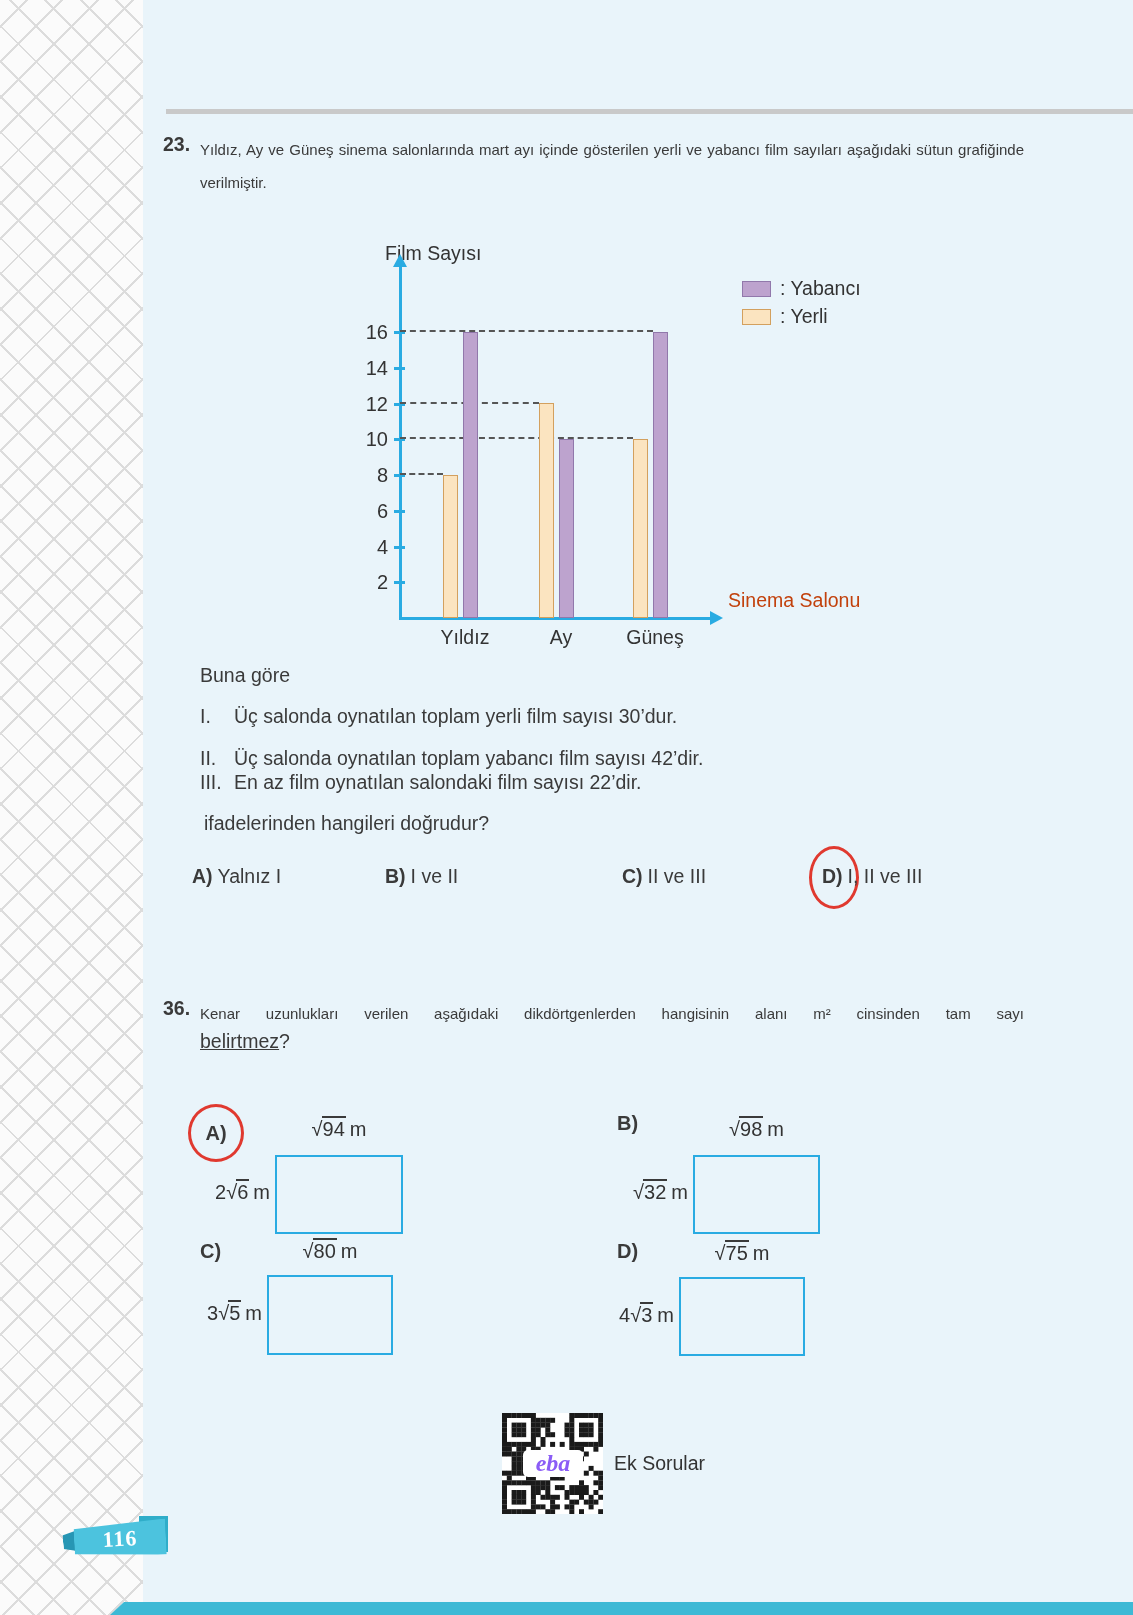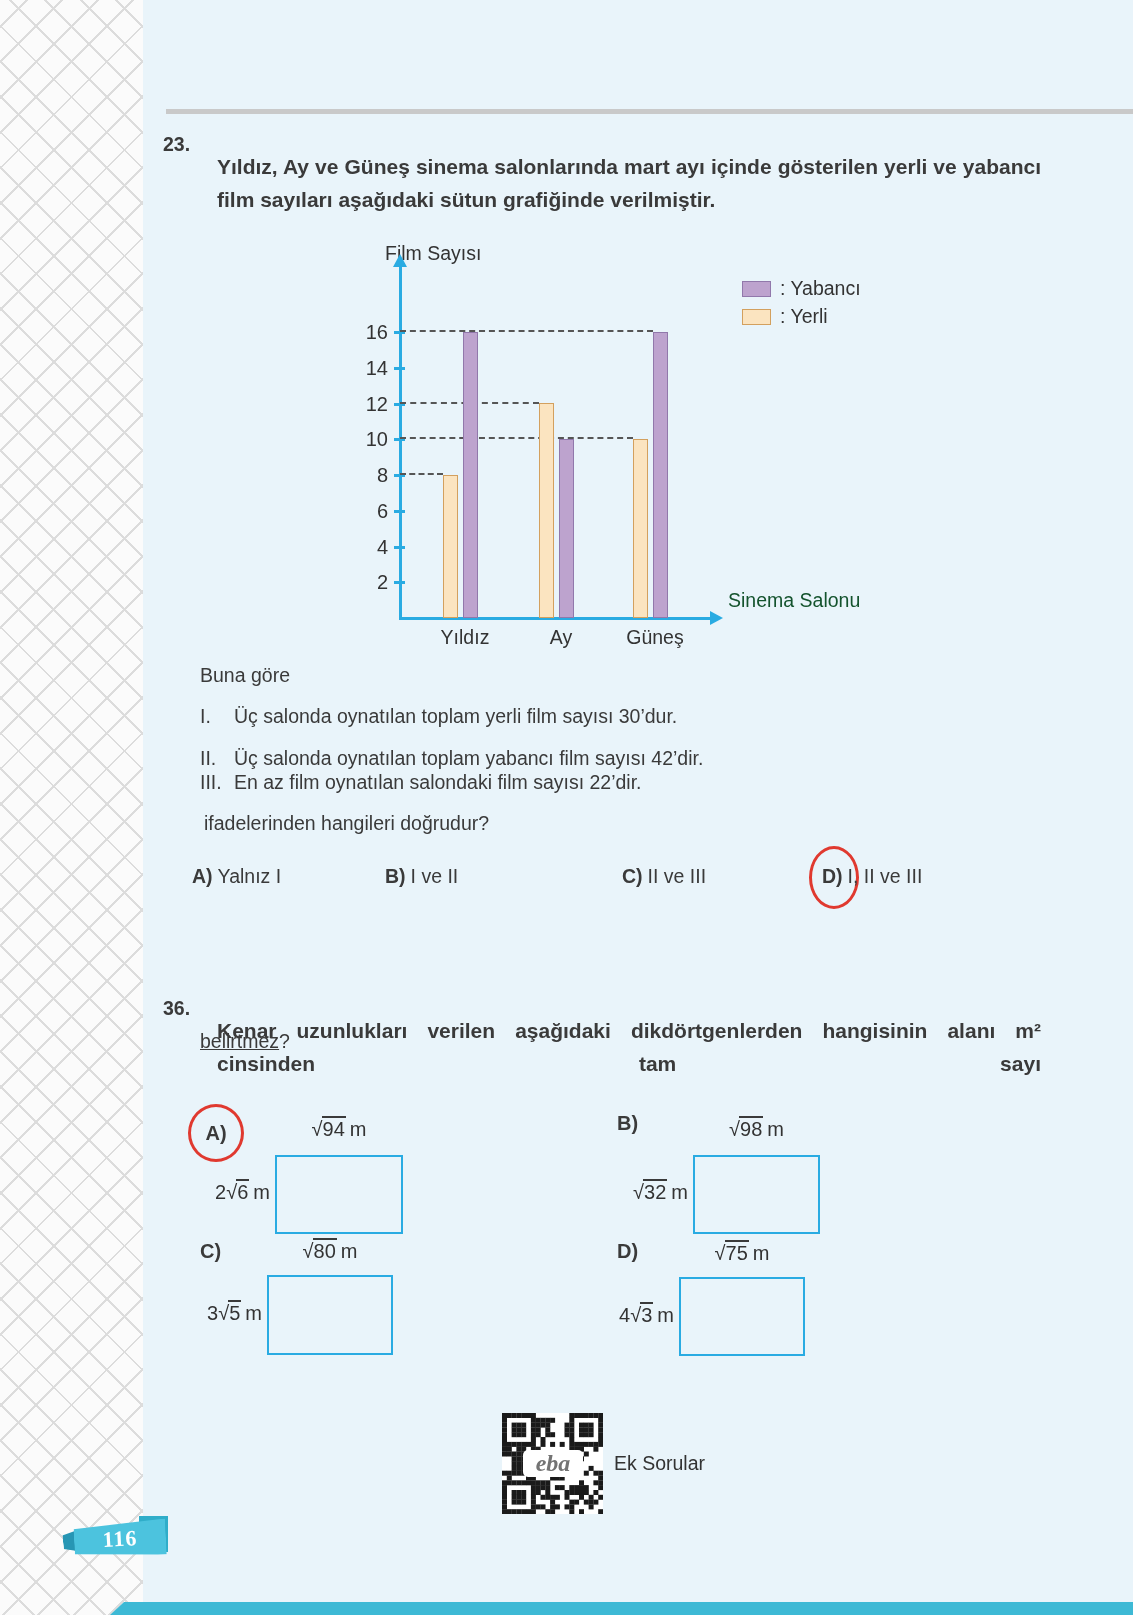--- a/index.html
+++ b/index.html
@@ -5,30 +5,30 @@
   html,body{margin:0;padding:0;background:#fff;}
   .page{position:relative;width:1133px;height:1615px;background:#e9f4fa;overflow:hidden;
         font-family:"Liberation Sans",sans-serif;color:#3a3a3a;}
   .margin-pattern{position:absolute;left:0;top:0;width:143px;height:1615px;background:#fbfbfb;
     background-image:
       repeating-linear-gradient(45deg,transparent 0 23px,#dcdcdc 23px 25px),
       repeating-linear-gradient(-45deg,transparent 0 23px,#dcdcdc 23px 25px);}
   .top-rule{position:absolute;left:166px;top:109px;width:967px;height:5px;background:#c9c9c9;}
 
   .qnum{position:absolute;font-weight:bold;font-size:19.5px;}
-  .qtext{position:absolute;width:824px;font-size:21px;line-height:33px;text-align:justify;margin:17px;font-weight:bold;}
+  .qtext{position:absolute;width:824px;font-size:15px;line-height:33px;text-align:justify;margin:0;}
   .jall{text-align:justify;text-align-last:justify;}
   .plain{position:absolute;font-size:19.5px;}
   .graph-title{position:absolute;left:283px;top:199px;font-size:19.5px;}
   .graph-title b{margin-right:6px;}
 
   .chart{position:absolute;left:340px;top:240px;width:660px;height:410px;}
   .chart > div{position:absolute;}
   .chart-ylabel{left:45px;top:2px;font-size:19.5px;color:#333;}
-  .chart-xlabel{left:388px;top:349px;font-size:19.5px;color:#14532d;}
+  .chart-xlabel{left:388px;top:349px;font-size:19.5px;color:#c2410c;}
 
   .statement-row{position:absolute;left:200px;font-size:19.5px;}
   .statement-row .numeral{display:inline-block;width:34px;}
   .opt{position:absolute;font-size:19.5px;}
   .opt b{margin-right:5px;}
   .red-ellipse{position:absolute;border:3px solid #e0392f;border-radius:50%;}
 
   .rect{position:absolute;border:2.5px solid #29abe2;box-sizing:border-box;}
   .dim{position:absolute;font-size:20px;color:#333;white-space:nowrap;}
   .dim .rad{border-top:2px solid #3a3a3a;padding:0 1px;}
@@ -38,21 +38,21 @@
   .dim.sidel{text-align:right;}
   .opt-letter{position:absolute;font-weight:bold;font-size:20px;}
   .circle-a{position:absolute;left:188px;top:1104px;width:50px;height:52px;border:3px solid #e0392f;
             border-radius:50%;display:flex;align-items:center;justify-content:center;}
   .circle-a span{font-weight:bold;font-size:20px;}
 
   .qr{position:absolute;left:502px;top:1413px;width:101px;height:101px;}
   .qr-logo{position:absolute;left:523px;top:1450px;width:60px;height:27px;background:#fff;
            border-radius:5px;display:flex;align-items:center;justify-content:center;
            font-family:"Liberation Serif",serif;font-style:italic;font-weight:bold;
-           font-size:24px;color:#737373;}
+           font-size:24px;color:#8b5cf6;}
   .qr-label{position:absolute;left:614px;top:1452px;font-size:19.5px;color:#333;}
 
   .ribbon-back{position:absolute;left:139px;top:1516px;width:29px;height:36px;background:#2fadc9;}
   .ribbon-band{position:absolute;left:74px;top:1521px;width:92px;height:36px;background:#4cc3de;
                clip-path:polygon(0 16%,100% 0,100% 100%,0 86%);transform:rotate(-3deg);
                display:flex;align-items:center;justify-content:center;}
   .ribbon-band span{color:#fff;font-family:"Liberation Serif",serif;font-weight:bold;
                     font-size:22px;letter-spacing:1px;}
   .ribbon-fold{position:absolute;left:63px;top:1531px;width:15px;height:21px;background:#2796b4;
                clip-path:polygon(0 18%,100% 0,100% 100%,0 82%);transform:rotate(-6deg);}

